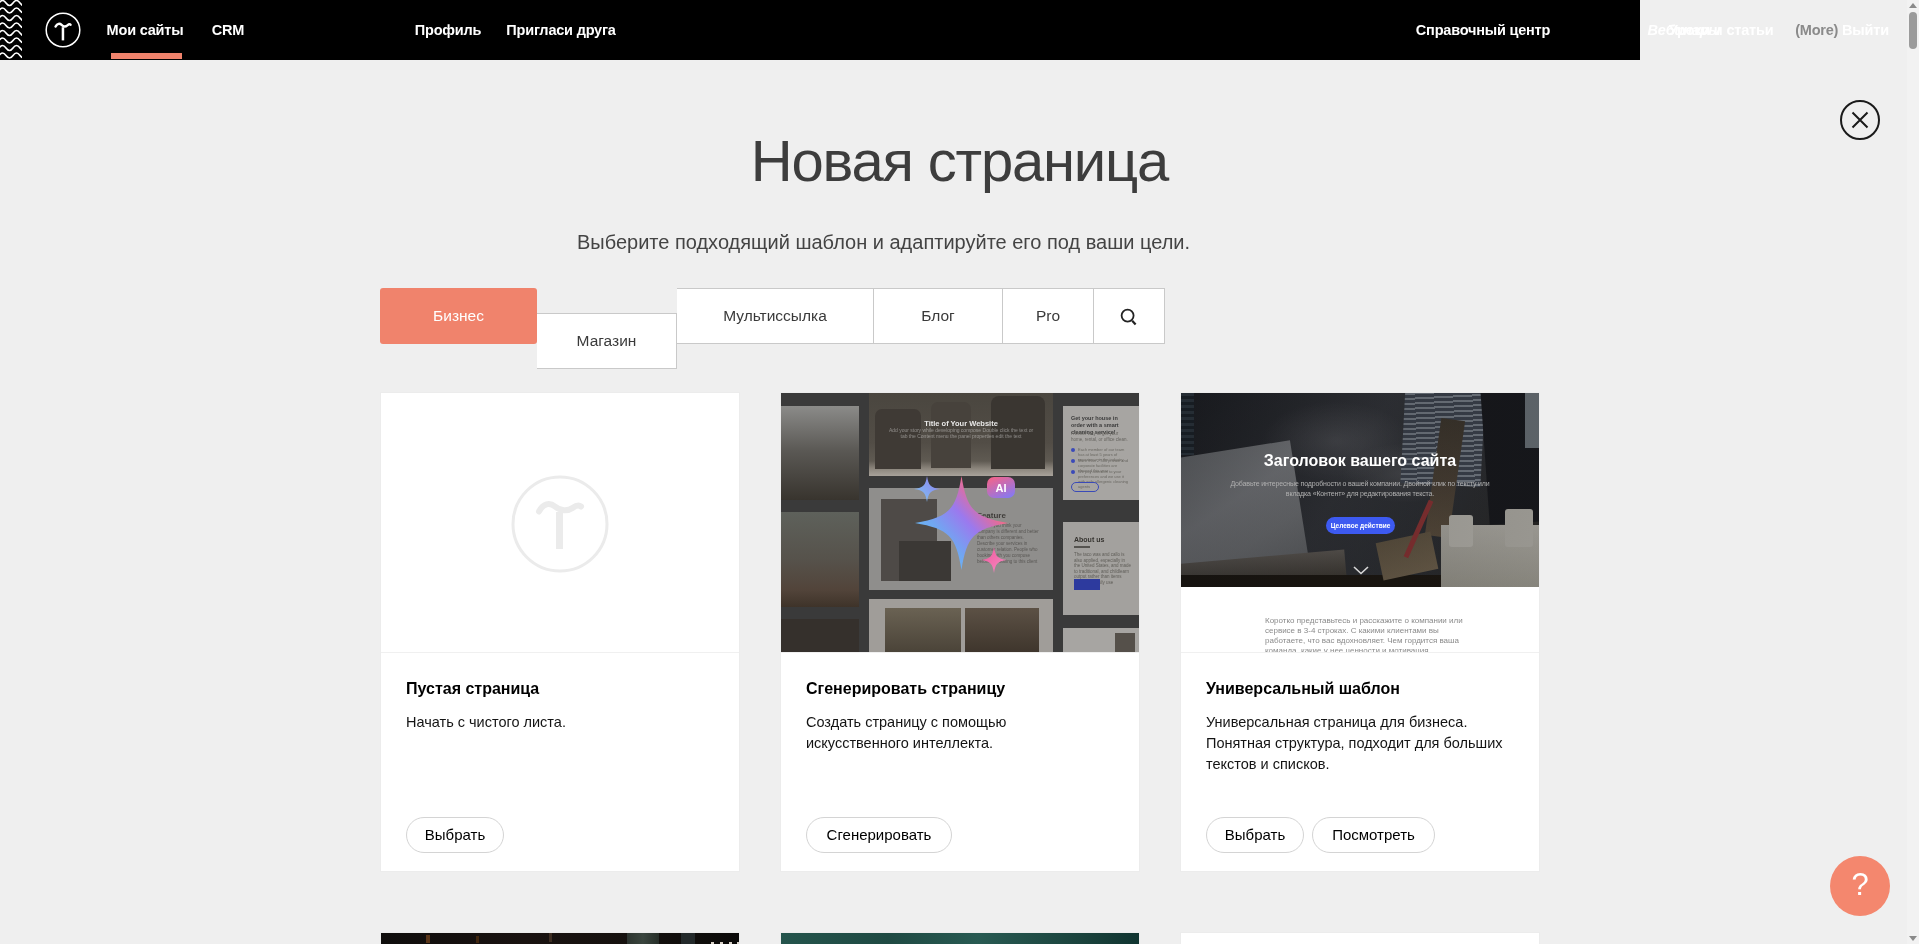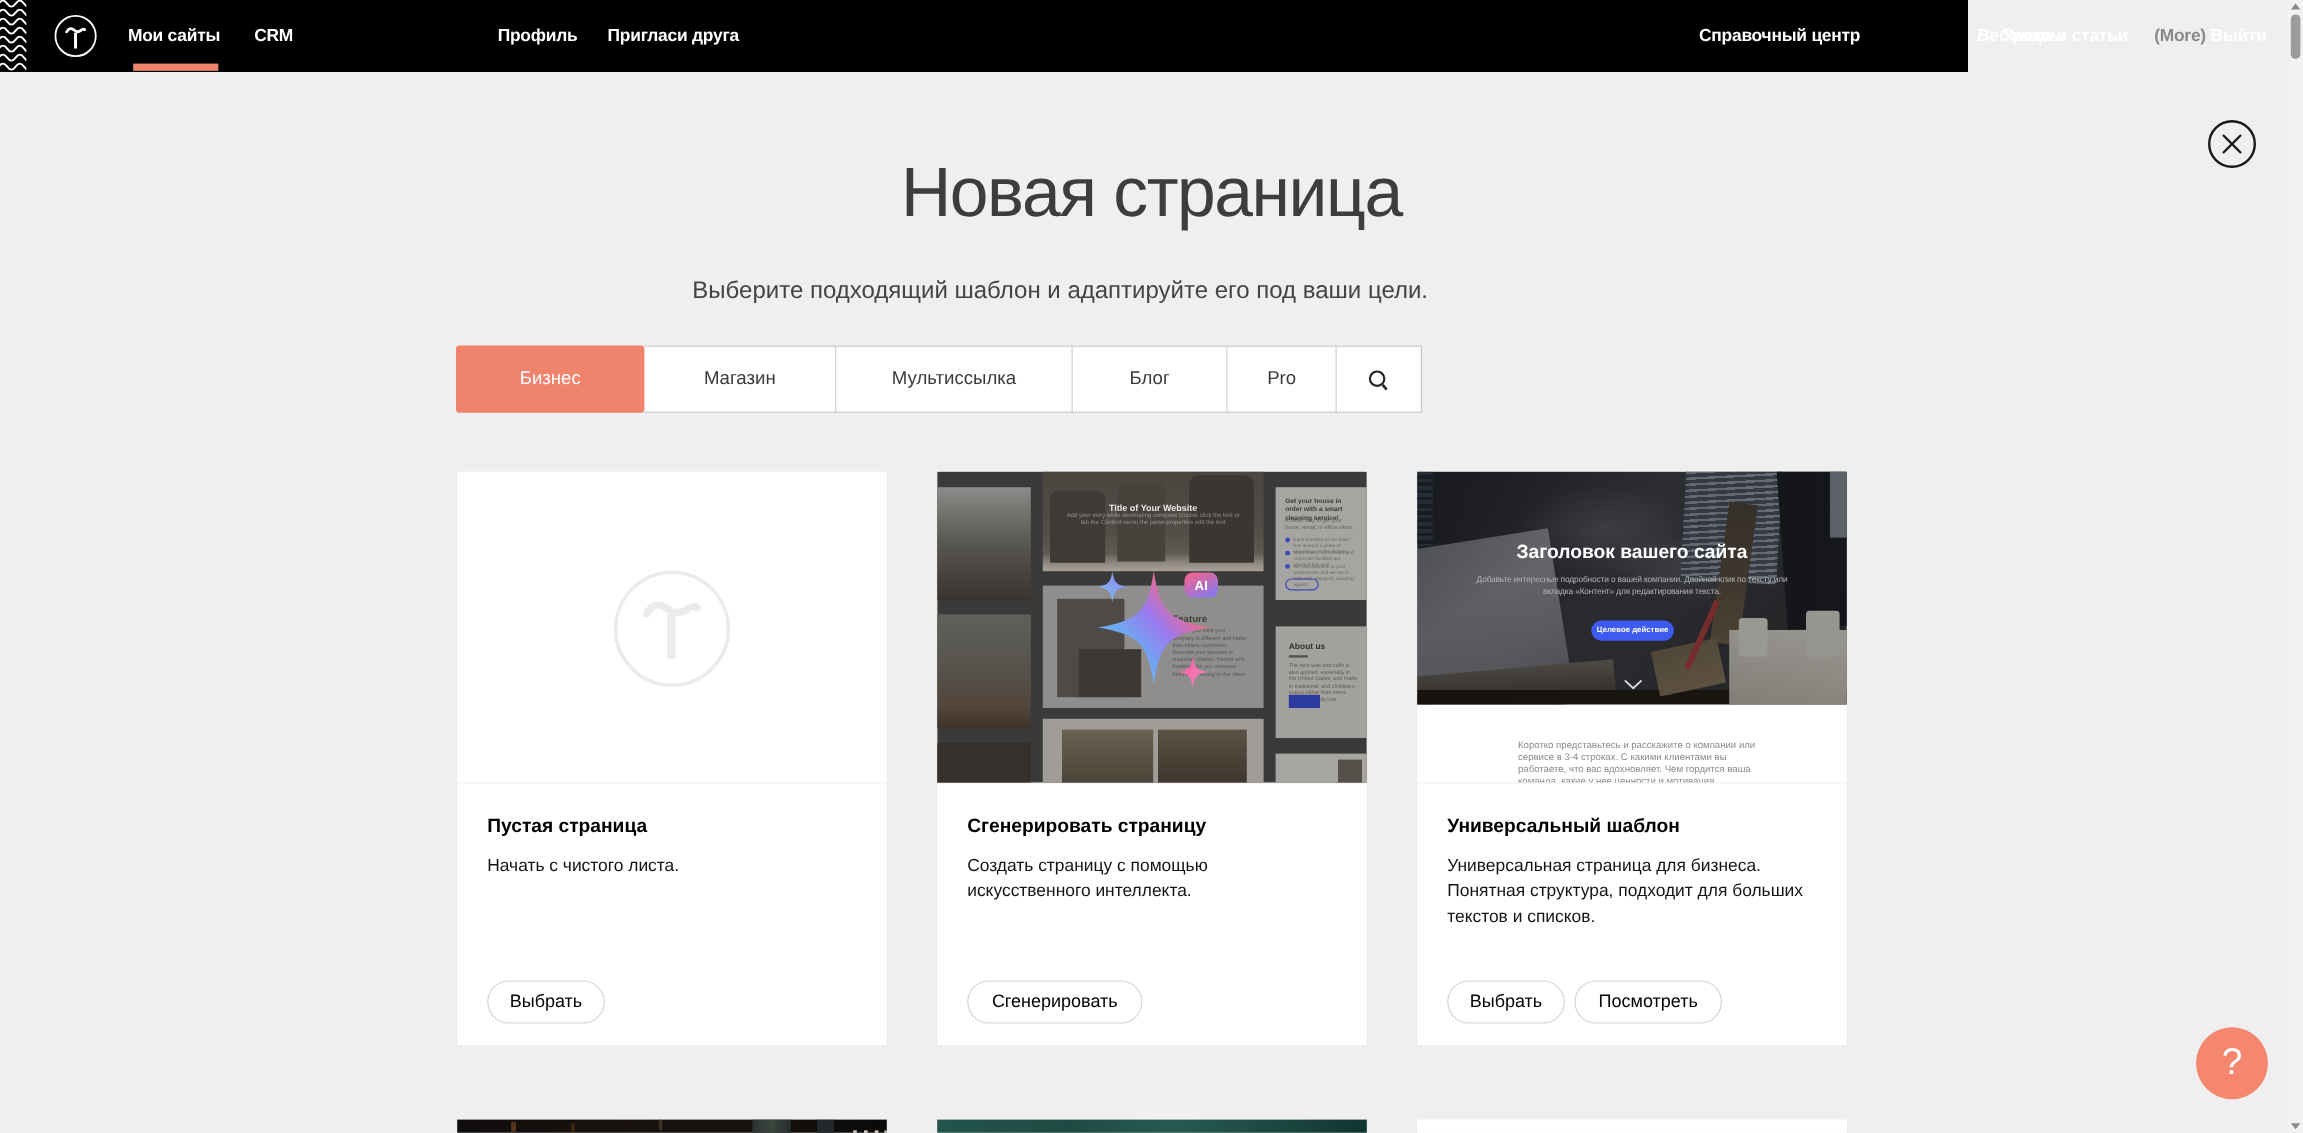--- a/index.html
+++ b/index.html
@@ -83,21 +83,21 @@
   <svg id="closebtn" viewBox="0 0 40 40">
     <circle cx="20" cy="20" r="19" fill="none" stroke="#1a1a1a" stroke-width="2"></circle>
     <path d="M12.5 12.5 L27.5 27.5 M27.5 12.5 L12.5 27.5" stroke="#1a1a1a" stroke-width="2"></path>
   </svg>
 
   <div id="h1">Новая страница</div>
   <div id="sub">Выберите подходящий шаблон и адаптируйте его под ваши цели.</div>
 
   <div id="tabs">
     <div class="tab active first" style="width:157px;">Бизнес</div>
-    <div class="tab" style="width:160px;">Магазин</div>
+    <div class="tab" style="width:140px;margin-top:25px;">Магазин</div>
     <div class="tab" style="width:197px;">Мультиссылка</div>
     <div class="tab" style="width:129px;">Блог</div>
     <div class="tab" style="width:91px;">Pro</div>
     <div class="tab" style="width:71px;"><svg width="18" height="18" viewBox="0 0 18 18" style="margin-top:19px;">
           <circle cx="7.6" cy="7.6" r="6" fill="none" stroke="#222" stroke-width="1.8"></circle>
           <line x1="12.2" y1="12.8" x2="15.6" y2="16.6" stroke="#222" stroke-width="2.2"></line>
         </svg></div>
   </div>
 
   <div class="card" style="left:380px; top:392px;">

